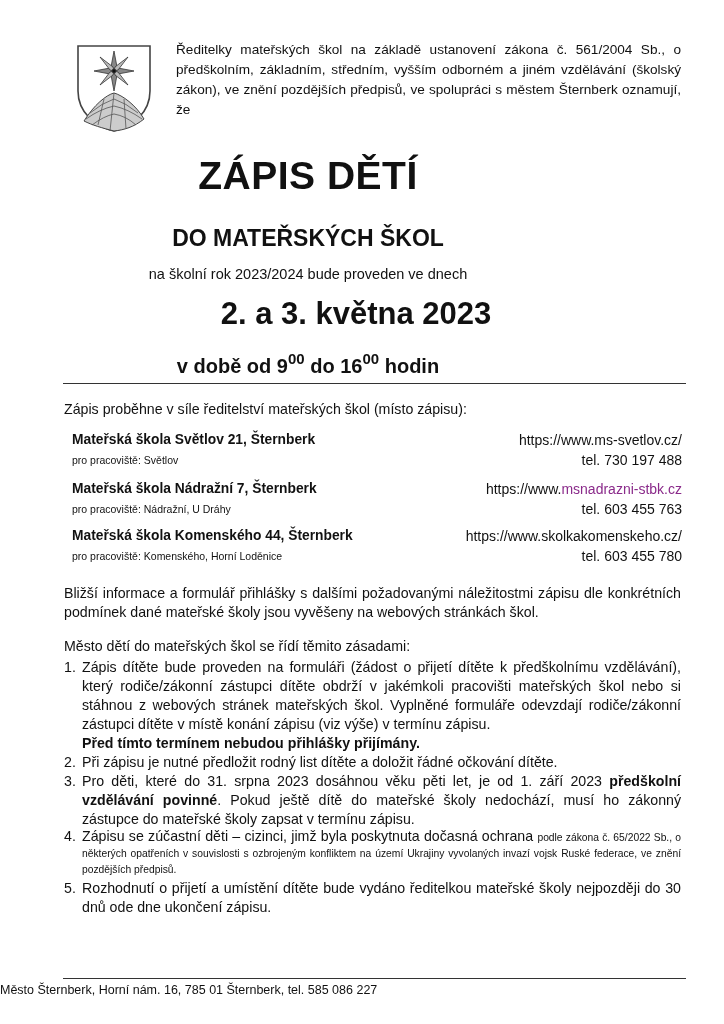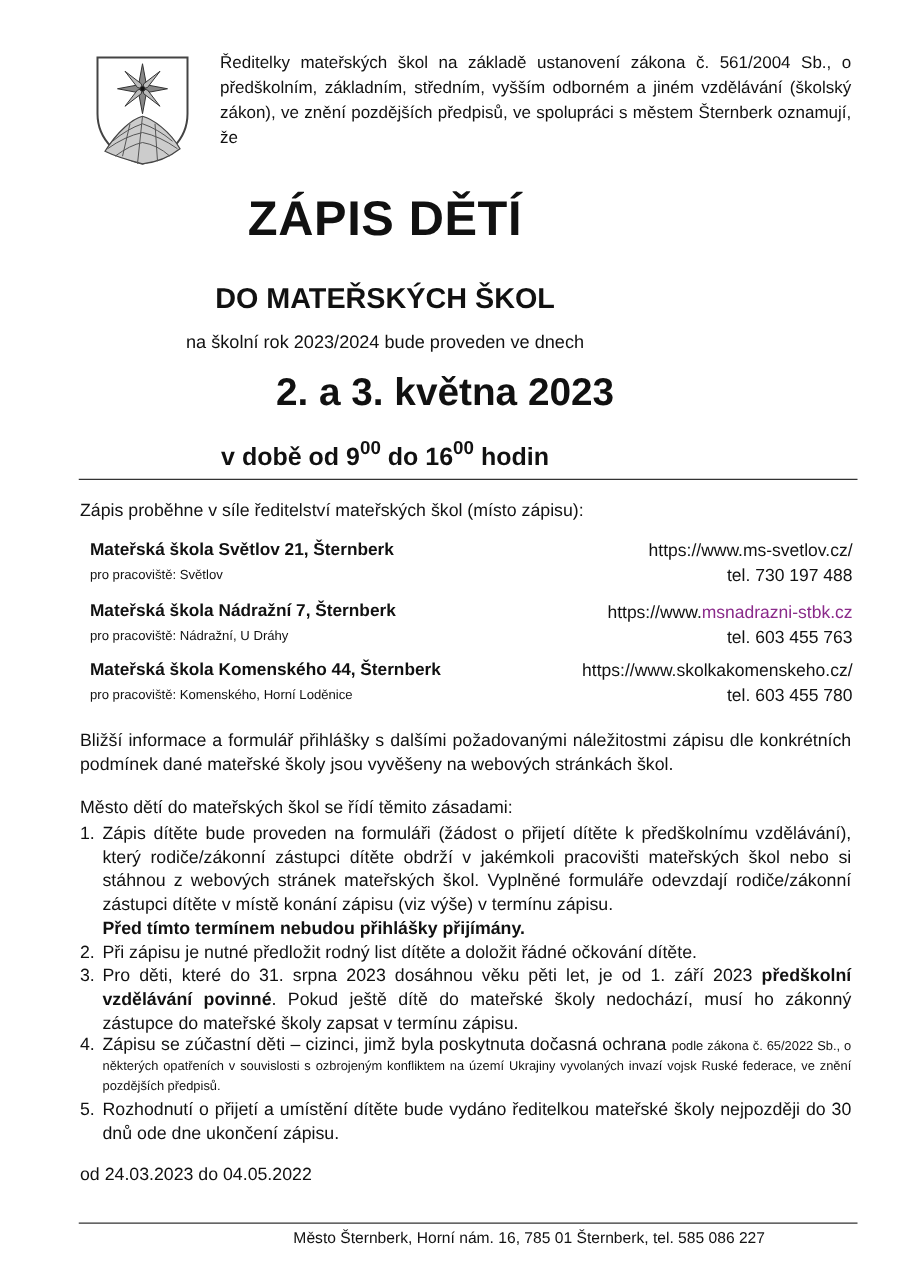--- a/index.html
+++ b/index.html
@@ -21,21 +21,21 @@
   .school .name { position: absolute; left: 0; top: 0; font-weight: bold; font-size: 13.8px; }
   .school .sub { position: absolute; left: 0; top: 22px; font-size: 10.5px; }
   .school .url { position: absolute; right: 0; top: 0; font-size: 14px; }
   .school .tel { position: absolute; right: 0; top: 20px; font-size: 14px; }
   .url .hl { color: #8a2a8a; }
   .just { text-align: justify; }
   ol.rules { margin: 0; padding: 0; list-style: none; }
   ol.rules li { position: relative; padding-left: 18px; text-align: justify; }
   ol.rules li .num { position: absolute; left: 0; top: 0; }
   .small { font-size: 10.3px; }
-  .footer { left: 0; width: 612px; text-align: right; font-size: 12.5px; top: 983px; }
+  .footer { left: 0; width: 612px; text-align: left; font-size: 12.5px; top: 983px; }
 </style>
 </head>
 <body>
 
 <div class="abs logo">
   <svg width="80" height="90" viewBox="0 0 80 90">
     <path d="M4 3 H76 V48 C76 70 58 84 40 88 C22 84 4 70 4 48 Z" fill="#fff" stroke="#444" stroke-width="1.6"></path>
     <g transform="translate(40,28)" stroke="#333" stroke-width="0.8">
       <polygon points="0,-20 3,-4 0,0 -3,-4" fill="#888"></polygon>
       <polygon points="0,20 3,4 0,0 -3,4" fill="#888"></polygon>
@@ -114,17 +114,16 @@
       <span style="font-size:14.2px;">Zápisu se zúčastní děti – cizinci, jimž byla poskytnuta dočasná ochrana </span><span class="small">podle zákona č. 65/2022 Sb., o některých opatřeních v souvislosti s ozbrojeným konfliktem na území Ukrajiny vyvolaných invazí vojsk Ruské federace, ve znění pozdějších předpisů.</span>
     </li>
     <li style="margin-top:2px;">
       <span class="num">5.</span>
       <span>Rozhodnutí o přijetí a umístění dítěte bude vydáno ředitelkou mateřské školy nejpozději do 30 dnů ode dne ukončení zápisu.</span>
     </li>
   </ol>
 </div>
 
 <div class="abs body-text" style="top:931px;">
-  <div>od 24.03.2023 do 04.05.2022</div>
 </div>
 
 <div class="abs hr" style="top:978px;"></div>
 <div class="abs footer">Město Šternberk, Horní nám. 16, 785 01 Šternberk, tel. 585 086 227</div>
 
 </body></html>

